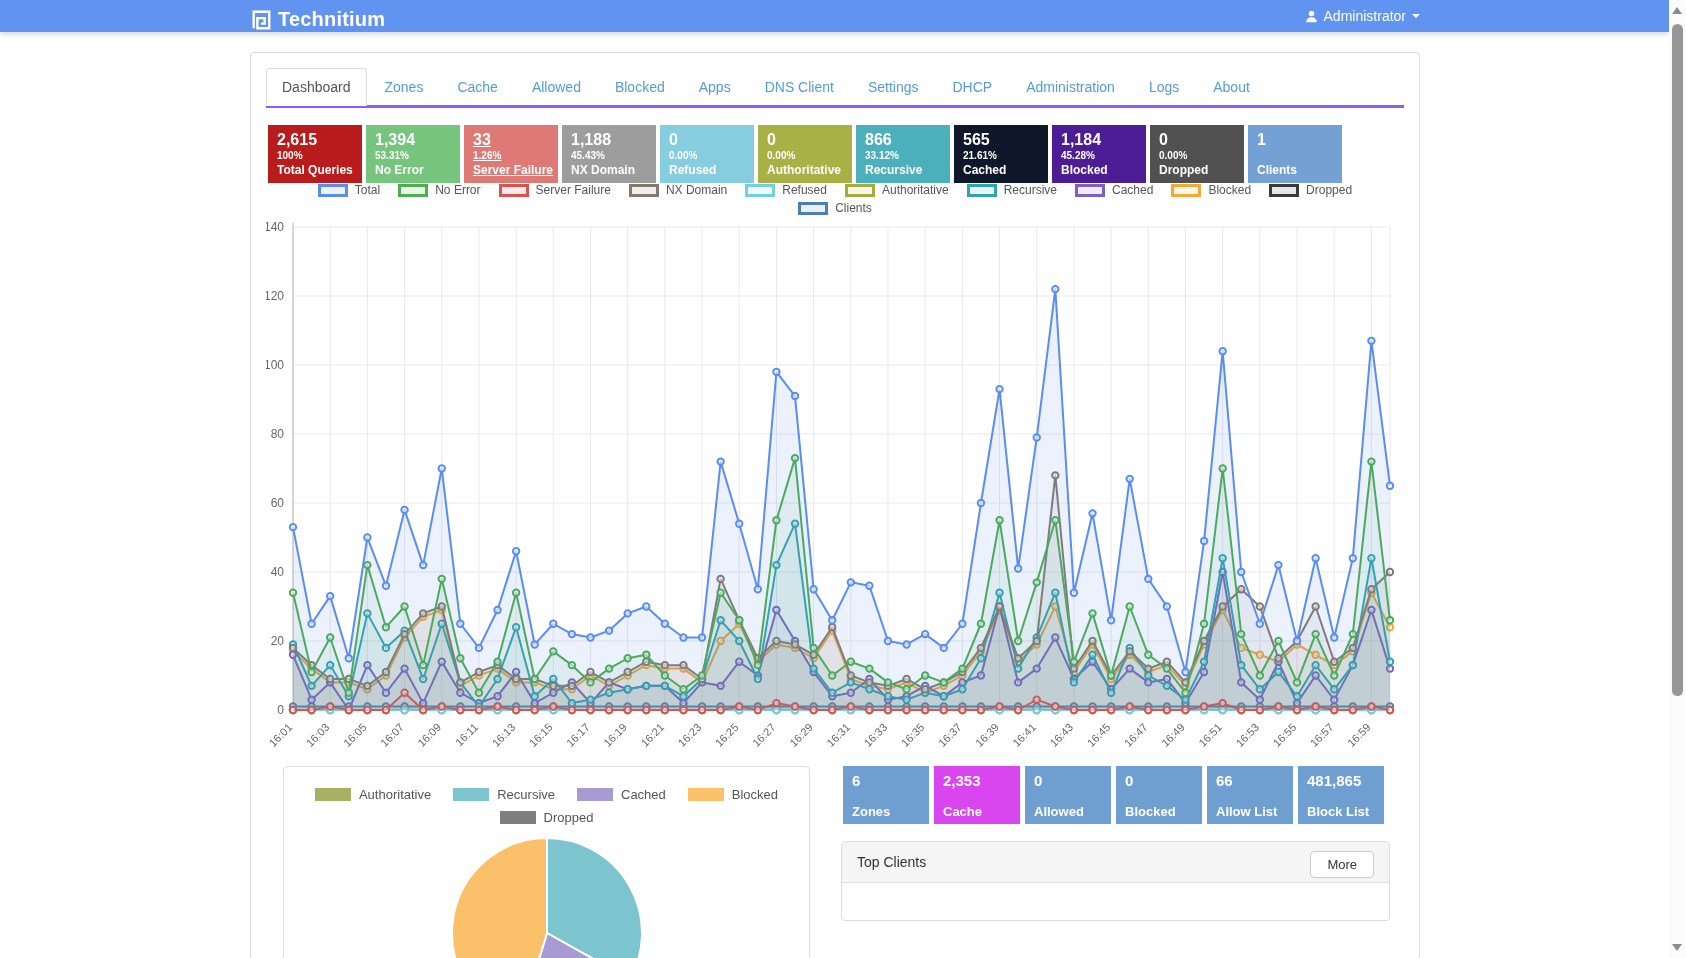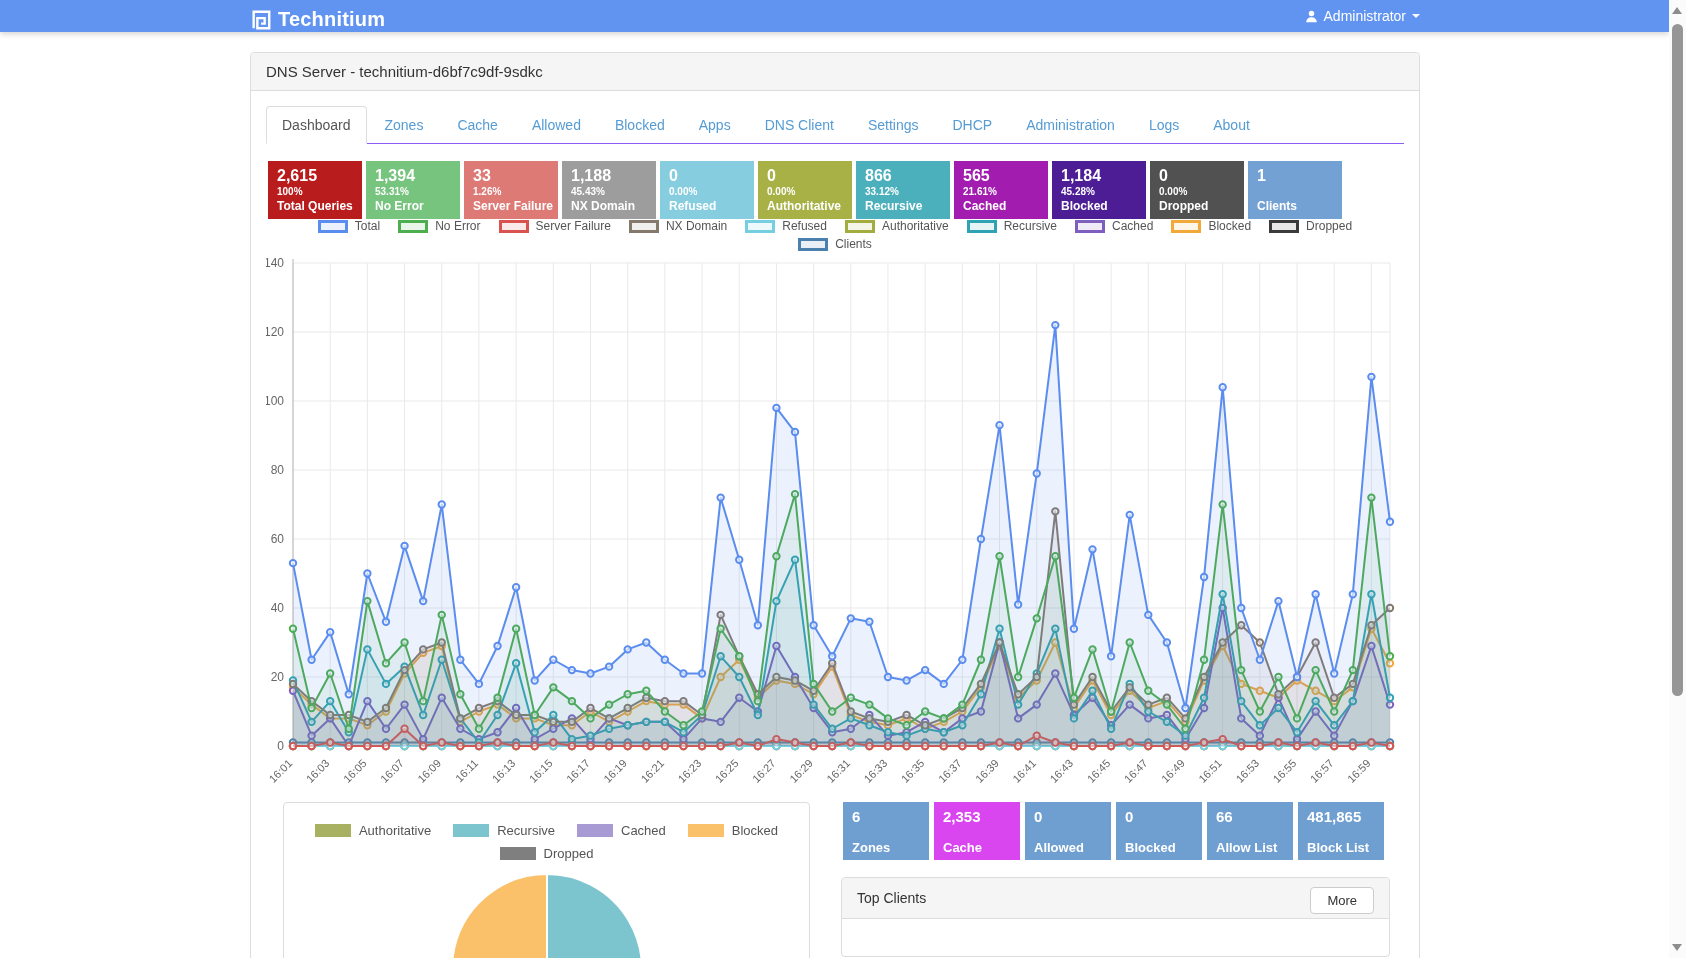--- a/index.html
+++ b/index.html
@@ -31,21 +31,21 @@
     background:#969696; border-radius:6px; }
 
   
   .container { width:1170px; margin-left:250px; padding-top:52px; }
   .panel { border:1px solid #ddd; border-radius:4px; background:#fff; }
   .panel-heading { background:#f5f5f5; border-bottom:1px solid #ddd;
     border-radius:4px 4px 0 0; padding:10px 15px; font-size:15px; color:#333; }
   .panel-body { padding:15px; }
 
   
-  .nav-tabs { list-style:none; display:flex; border-bottom:1px solid #8b5cf6; }
+  .nav-tabs { list-style:none; display:flex; border-bottom:3px solid #8b5cf6; }
   .nav-tabs li { margin-bottom:-1px; margin-right:2px; }
   .nav-tabs a { display:block; padding:10px 15px; font-size:14px; color:#559bd4;
     text-decoration:none; border:1px solid transparent; border-radius:4px 4px 0 0; cursor:pointer; }
   .nav-tabs li.active a { color:#555; background:#fff; border-color:#ddd #ddd transparent; cursor:default; }
 
   
   .btn-group { display:inline-flex; margin-top:12px; }
   .btn-group button { font-family:inherit; font-size:14px; color:#333; background:#fff;
     border:1px solid #ccc; padding:6px 12px; margin-left:-1px; cursor:pointer; line-height:1.42; }
   .btn-group button:first-child { border-radius:4px 0 0 4px; margin-left:0; }
@@ -117,21 +117,20 @@
         <path d="M3.5 21c0-4.8 3.8-8 8.5-8s8.5 3.2 8.5 8z" fill="#fff"></path>
       </svg>
       <span>Administrator</span>
       <span class="caret"></span>
     </div>
   </div>
 </nav>
 
 <div class="container">
   <div class="panel main-panel">
-    <div class="panel-heading">DNS Server - technitium-d6bf7c9df-9sdkc</div>
     <div class="panel-body">
 
       <ul class="nav-tabs" id="tabs">
           <li class="active">
             <a>Dashboard</a>
           </li>
           <li>
             <a>Zones</a>
           </li>
           <li>
@@ -171,21 +170,21 @@
           <div class="tile" style="background: #b91c1c;">
             <div class="num">2,615</div>
             <div class="pct">100%</div>
             <div class="lbl">Total Queries</div>
           </div>
           <div class="tile" style="background: rgb(119, 196, 127);">
             <div class="num">1,394</div>
             <div class="pct">53.31%</div>
             <div class="lbl">No Error</div>
           </div>
-          <div class="tile" style="background: rgb(221, 122, 117);">
+          <div class="tile" style="background: rgb(221, 122, 117); text-decoration: underline;">
             <div class="num">33</div>
             <div class="pct">1.26%</div>
             <div class="lbl">Server Failure</div>
           </div>
           <div class="tile" style="background: rgb(157, 157, 157);">
             <div class="num">1,188</div>
             <div class="pct">45.43%</div>
             <div class="lbl">NX Domain</div>
           </div>
           <div class="tile" style="background: rgb(134, 205, 224);">
@@ -196,21 +195,21 @@
           <div class="tile" style="background: rgb(167, 177, 70);">
             <div class="num">0</div>
             <div class="pct">0.00%</div>
             <div class="lbl">Authoritative</div>
           </div>
           <div class="tile" style="background: rgb(76, 176, 188);">
             <div class="num">866</div>
             <div class="pct">33.12%</div>
             <div class="lbl">Recursive</div>
           </div>
-          <div class="tile" style="background: #a21caf;">
+          <div class="tile" style="background: #0f172a;">
             <div class="num">565</div>
             <div class="pct">21.61%</div>
             <div class="lbl">Cached</div>
           </div>
           <div class="tile" style="background: #4c1d95;">
             <div class="num">1,184</div>
             <div class="pct">45.28%</div>
             <div class="lbl">Blocked</div>
           </div>
           <div class="tile" style="background: rgb(81, 81, 81);">

